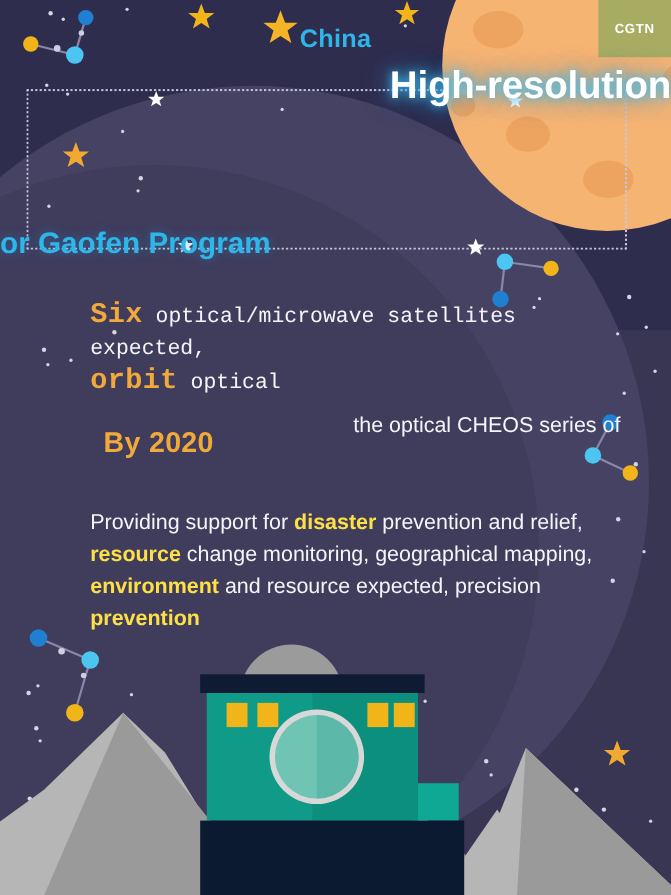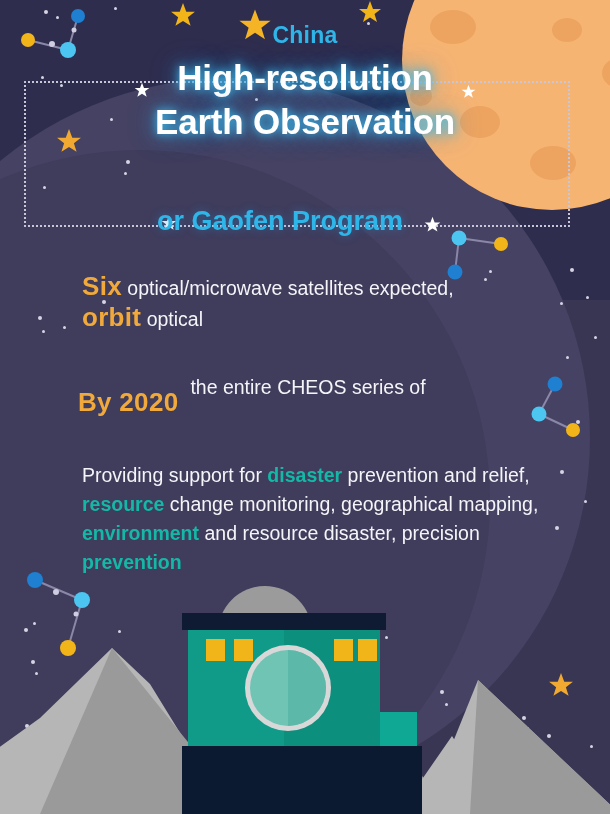--- a/index.html
+++ b/index.html
@@ -123,52 +123,51 @@
     color: #ffffff;
     font-size: 35px;
     font-weight: bold;
     line-height: 44px;
     letter-spacing: -0.2px;
     text-shadow:
       0 0 9px rgba(60,190,240,0.95),
       0 0 18px rgba(50,170,230,0.70),
       0 0 30px rgba(40,150,220,0.45);
   }
-  .title .ln { display: block; white-space: nowrap; }
+  .title .ln { display: block; white-space: nowrap; text-align: right; }
 
   .subtitle {
     position: absolute;
     left: 0; top: 206px;
     width: 560px;
-    text-align: center;
     color: #2fb6e8;
     font-size: 27px;
     font-weight: bold;
     text-shadow: 0 0 10px rgba(40,150,220,0.45);
   }
 
   .para {
     position: absolute;
     color: #f5f4f8;
     font-size: 19.5px;
     line-height: 29px;
   }
   .para .hl {
-    color: #14b8a6;
+    color: #fde047;
     font-weight: bold;
   }
   .para .big {
     color: #f0a93a;
     font-weight: bold;
     font-size: 26px;
     letter-spacing: 0.3px;
   }
 
-  #para-sats { left: 82px; top: 272px; width: 490px; }
-  #para-2020 { left: 78px; top: 373px; width: 470px; }
+  #para-sats { left: 82px; top: 272px; width: 490px; font-family: Liberation Mono, monospace; }
+  #para-2020 { left: 94px; top: 373px; width: 470px; text-align: right; }
   #para-2020 .big {
     float: left;
     margin-right: 12px;
     line-height: 58px;
   }
   #para-support { left: 82px; top: 461px; width: 470px; }
 
   
   .dome {
     position: absolute;
@@ -258,20 +257,21 @@
     <div class="crater" style="left:28px;  top:100px; width:46px; height:34px;"></div>
 
     <div class="crater" style="left:150px; top:108px; width:30px; height:24px;"></div>
     <div class="crater" style="left:200px; top:148px; width:34px; height:30px;"></div>
     <div class="crater" style="left:58px;  top:196px; width:40px; height:32px;"></div>
     <div class="crater" style="left:128px; top:236px; width:46px; height:34px;"></div>
 
     <div class="crater" style="left:8px;   top:176px; width:22px; height:20px;"></div>
   </div>
 
+  <div class="cgtn">CGTN</div>
 
   <div class="frame"></div>
 
   <div class="star5" style="left:170px; top:2px;">
     <svg width="26" height="26" viewBox="0 0 24 24">
         <polygon points="12,1 15,9 23,9 16.5,14 19,22 12,17.5 5,22 7.5,14 1,9 9,9" fill="#f2b519"></polygon>
       </svg>
   </div>
   <div class="star5" style="left:238px; top:8px;">
     <svg width="34" height="34" viewBox="0 0 24 24">
@@ -431,31 +431,30 @@
   <div class="lens-inner"></div>
   <div class="lens-inner-shade"></div>
   <div class="base"></div>
 
   <div class="content">
 
     <div class="eyebrow">China</div>
 
     <div class="title">
       <span class="ln">High-resolution</span>
-      <span class="ln">Earth Observation</span>
     </div>
 
     <div class="subtitle">or Gaofen Program</div>
 
     <div class="para" id="para-sats">
       <span class="big">Six</span><span> optical/microwave satellites expected,</span><br>
       <span class="big">orbit</span><span> optical</span>
     </div>
 
     <div class="para" id="para-2020">
       <span class="big">By 2020</span>
-      <span>the entire CHEOS series of</span><br>
+      <span>the optical CHEOS series of</span><br>
     </div>
 
-    <div class="para" id="para-support"><span>Providing support for </span><span class="hl">disaster</span><span> prevention and relief, </span><span class="hl">resource</span><span> change monitoring, geographical mapping, </span><span class="hl">environment</span><span> and resource disaster, precision </span><span class="hl">prevention</span></div>
+    <div class="para" id="para-support"><span>Providing support for </span><span class="hl">disaster</span><span> prevention and relief, </span><span class="hl">resource</span><span> change monitoring, geographical mapping, </span><span class="hl">environment</span><span> and resource expected, precision </span><span class="hl">prevention</span></div>
 
   </div>
 </div>
 
 </body></html>

